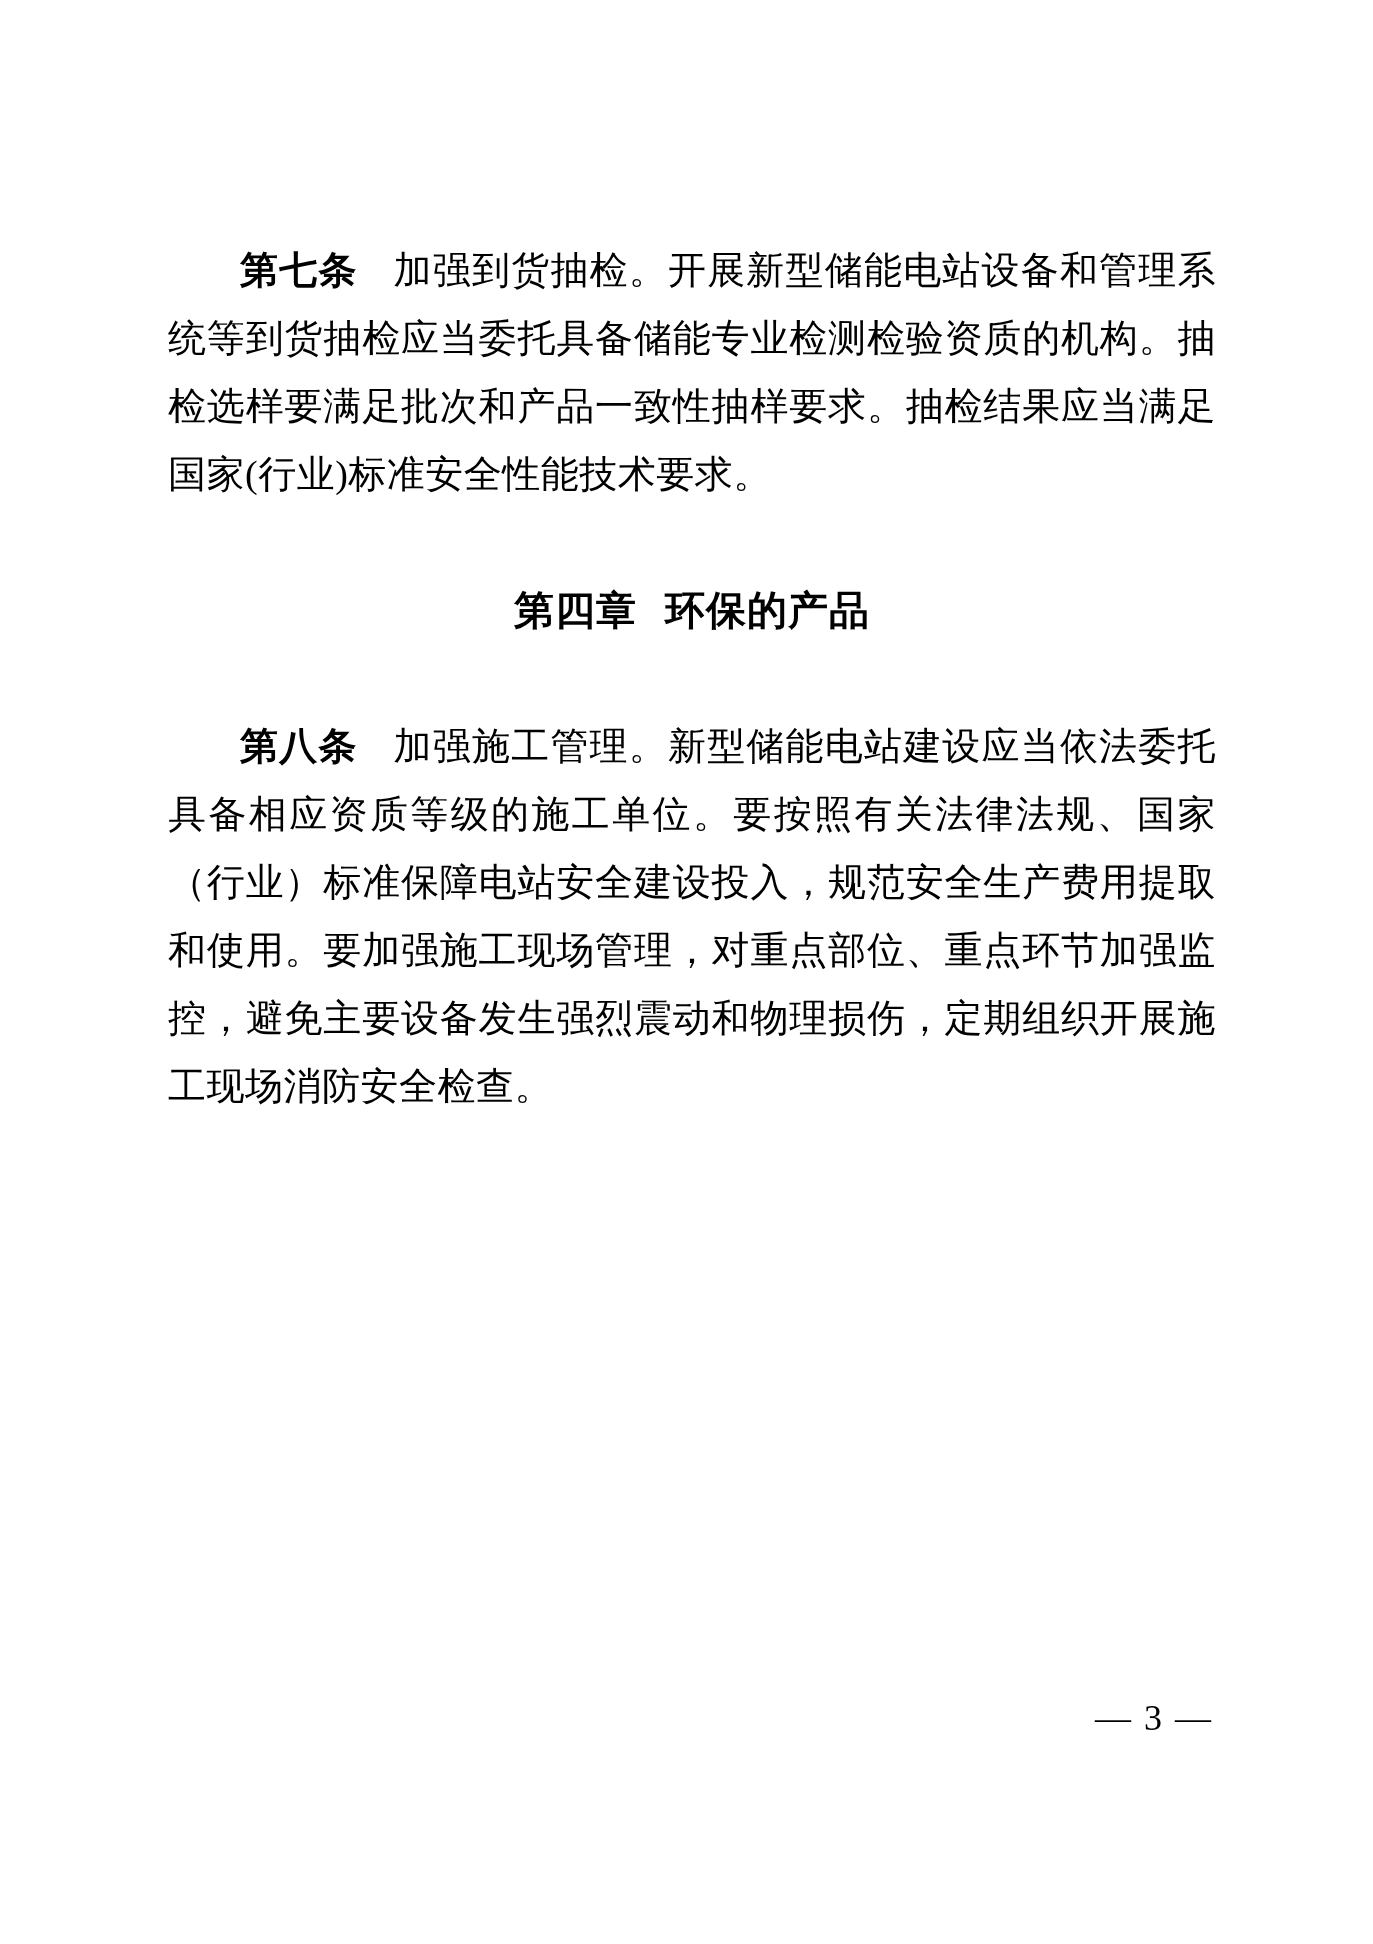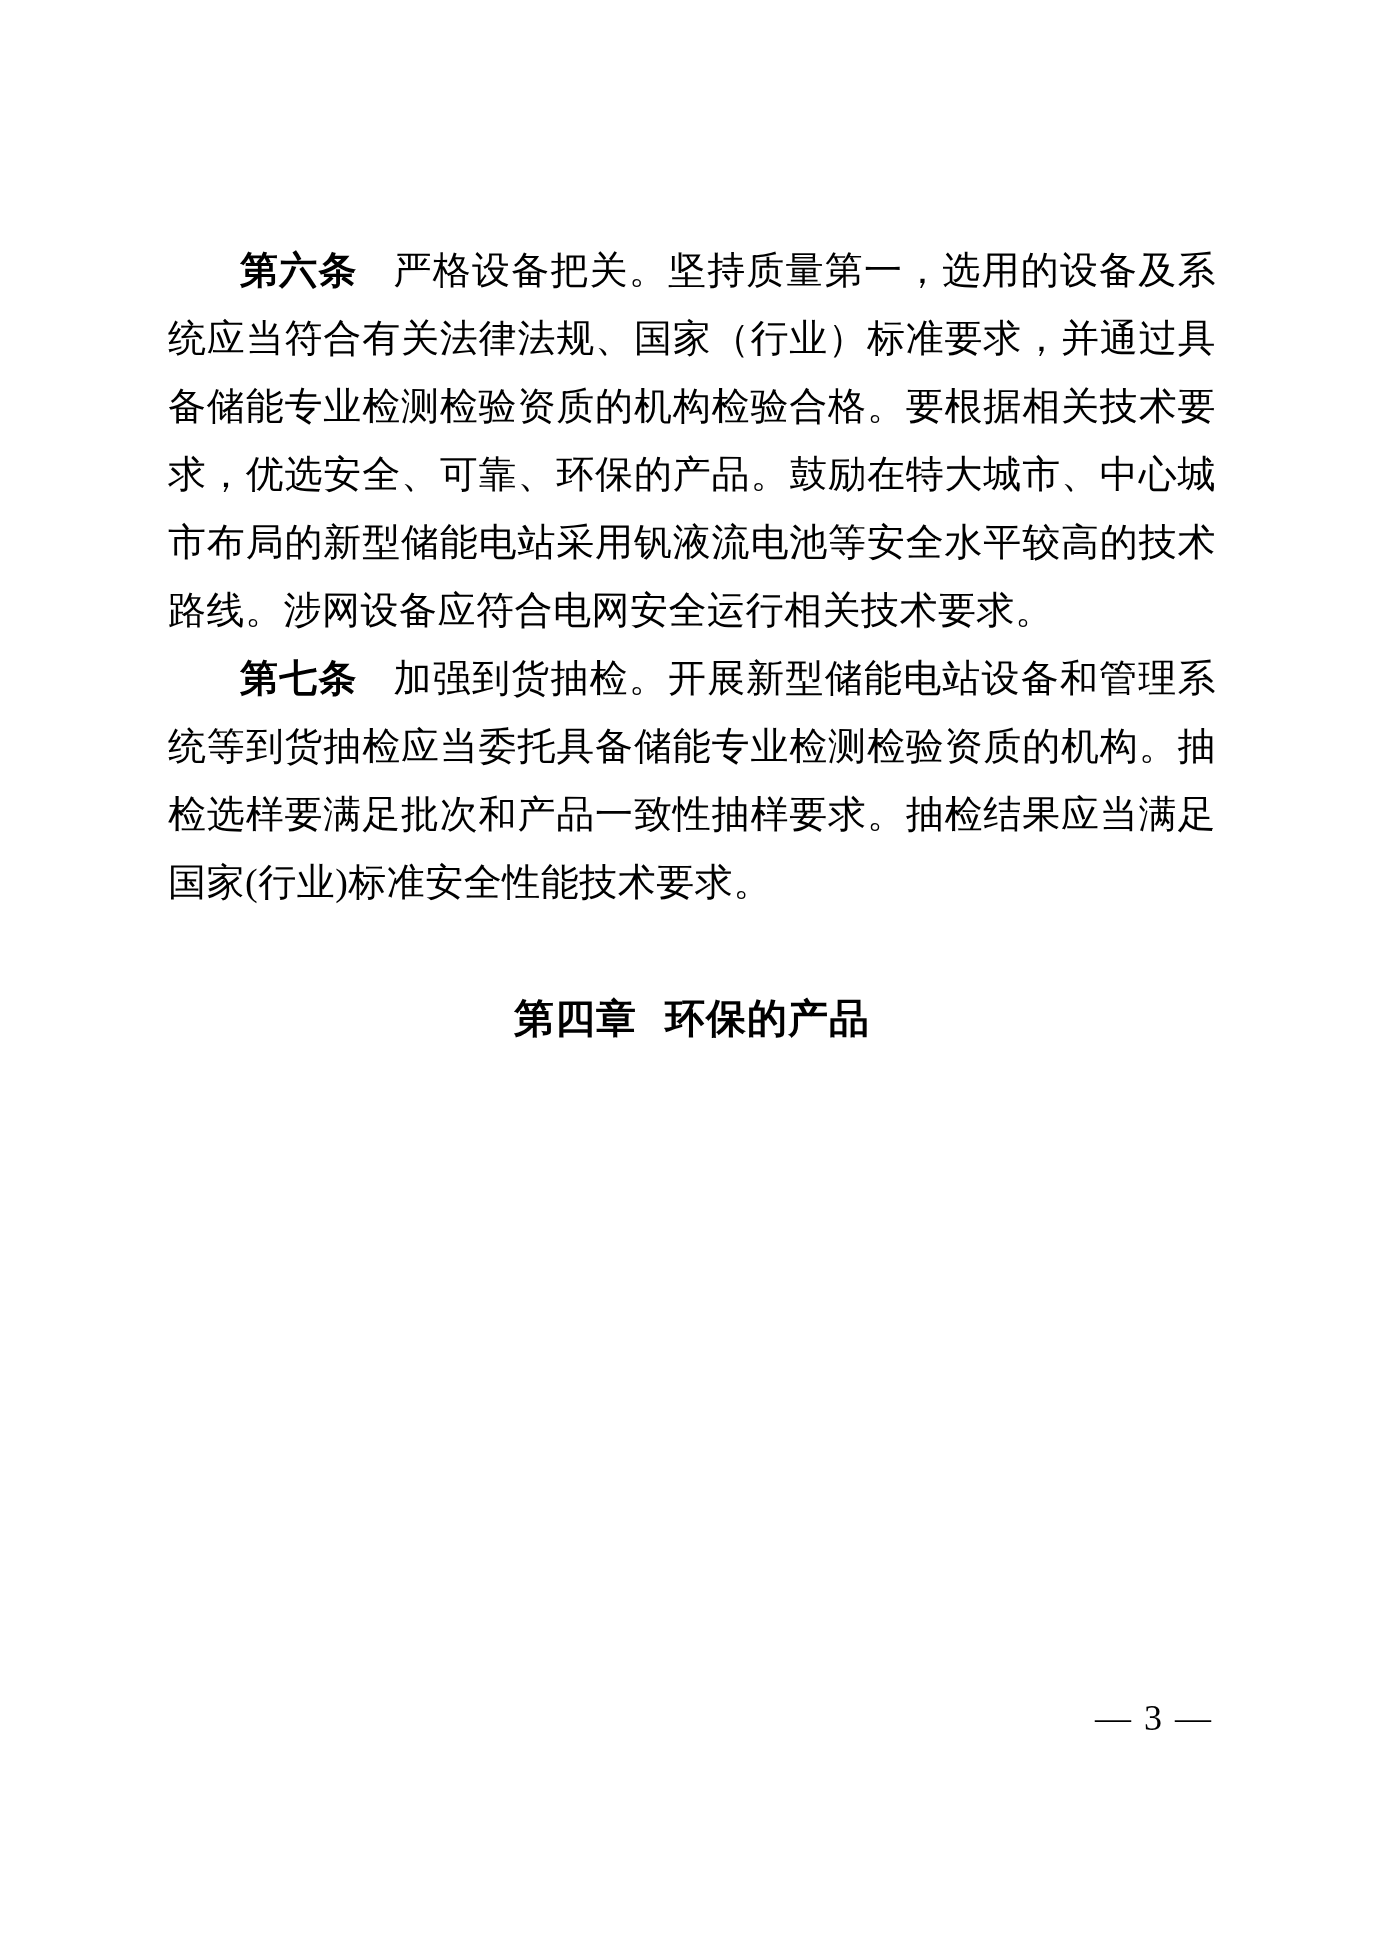--- a/index.html
+++ b/index.html
@@ -61,25 +61,25 @@
     color: #000000;
   }
 </style>
 </head>
 <body>
 
 <div class="page">
 
   <div class="text-body">
 
-    <p class="para"><span class="article-label">第六条</span><span>严格设备把关。坚持质量第一，选用的设备及系统应当符合有关法律法规、国家（行业）标准要求，并通过具备储能专业检测检验资质的机构检验合格。要根据相关技术要求，优选安全、可靠、环保的产品。鼓励在特大城市、中心城市布局的新型储能电站采用钒液流电池等安全水平较高的技术路线。涉网设备应符合电网安全运行相关技术要求。</span></p>
 
     <p class="para"><span class="article-label">第七条</span><span>加强到货抽检。开展新型储能电站设备和管理系统等到货抽检应当委托具备储能专业检测检验资质的机构。抽检选样要满足批次和产品一致性抽样要求。抽检结果应当满足国家(行业)标准安全性能技术要求。</span></p>
 
     <div class="chapter-heading"><span class="chapter-number">第四章</span><span>环保的产品</span></div>
 
+    <p class="para"><span class="article-label">第八条</span><span>加强施工管理。新型储能电站建设应当依法委托具备相应资质等级的施工单位。要按照有关法律法规、国家（行业）标准保障电站安全建设投入，规范安全生产费用提取和使用。要加强施工现场管理，对重点部位、重点环节加强监控，避免主要设备发生强烈震动和物理损伤，定期组织开展施工现场消防安全检查。</span></p>
 
 
   </div>
 
   <div class="page-number">— 3 —</div>
 
 </div>
 
 </body></html>

